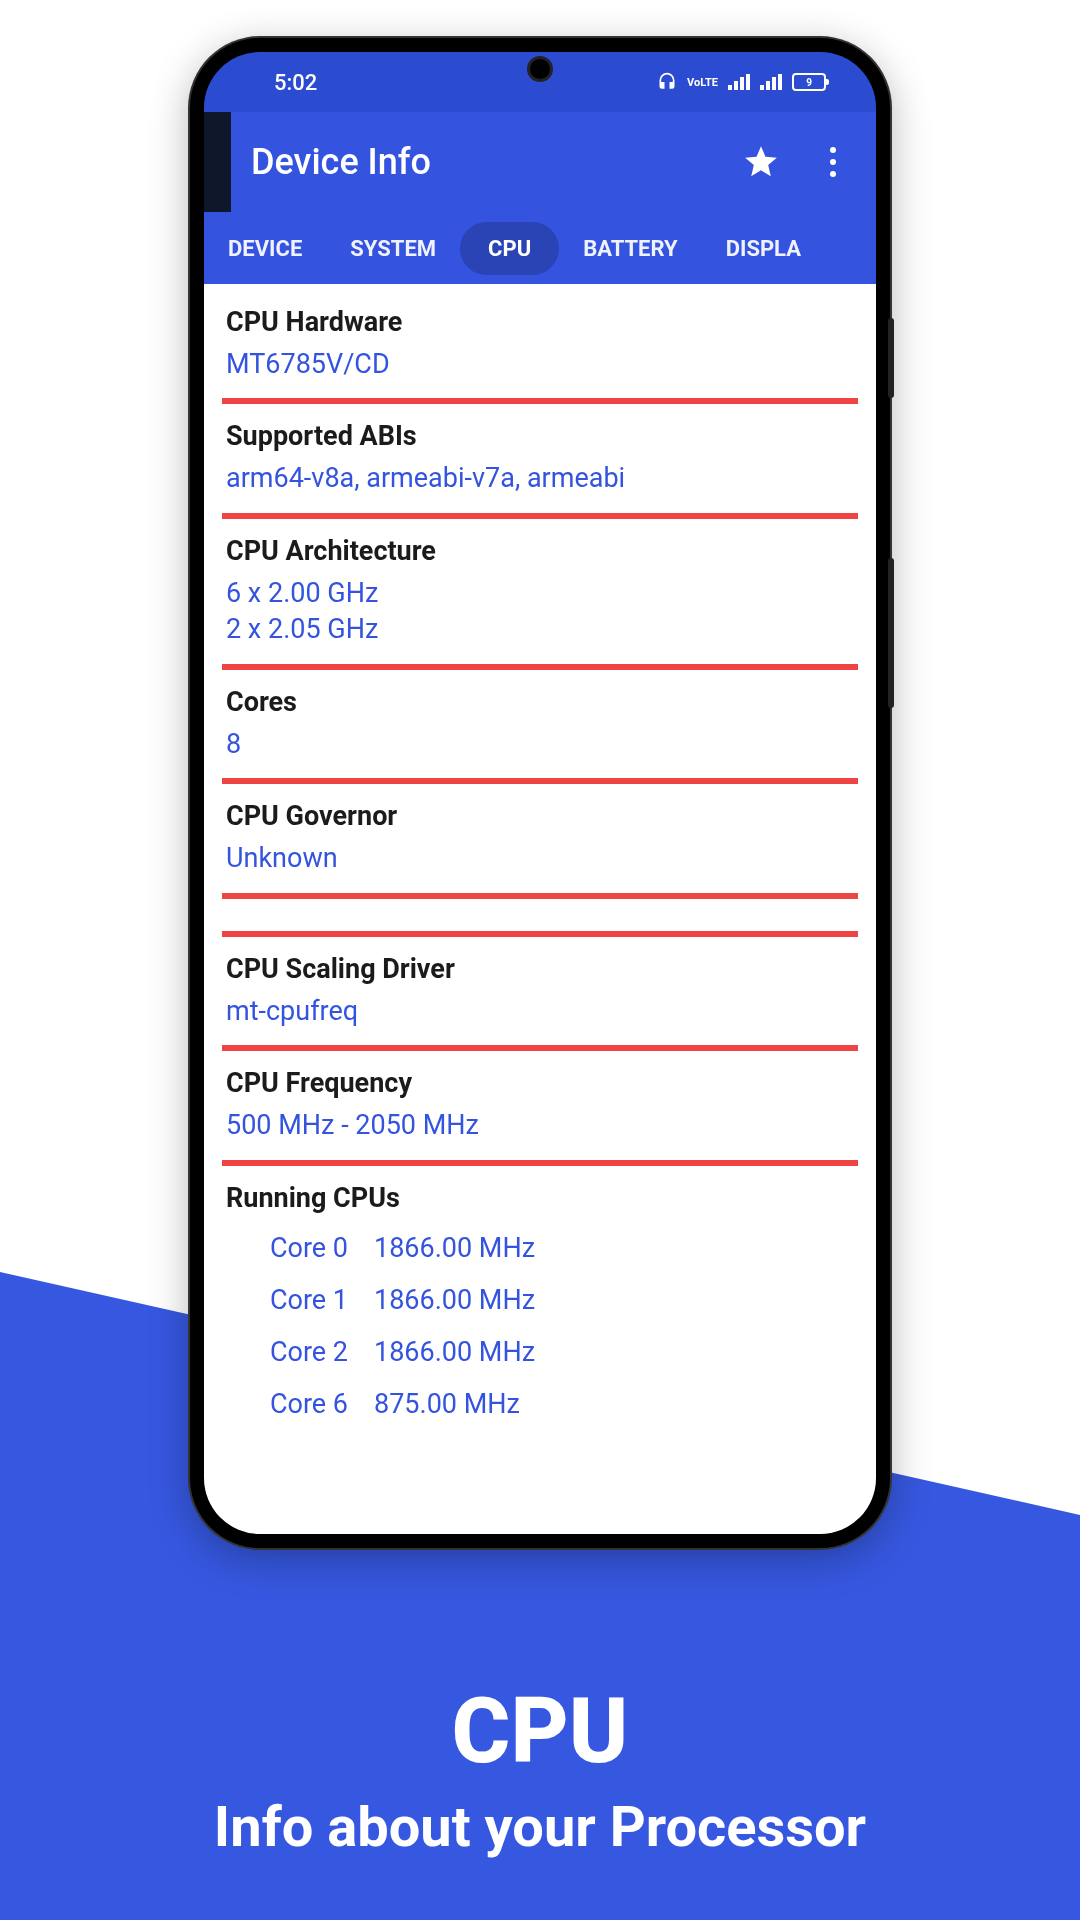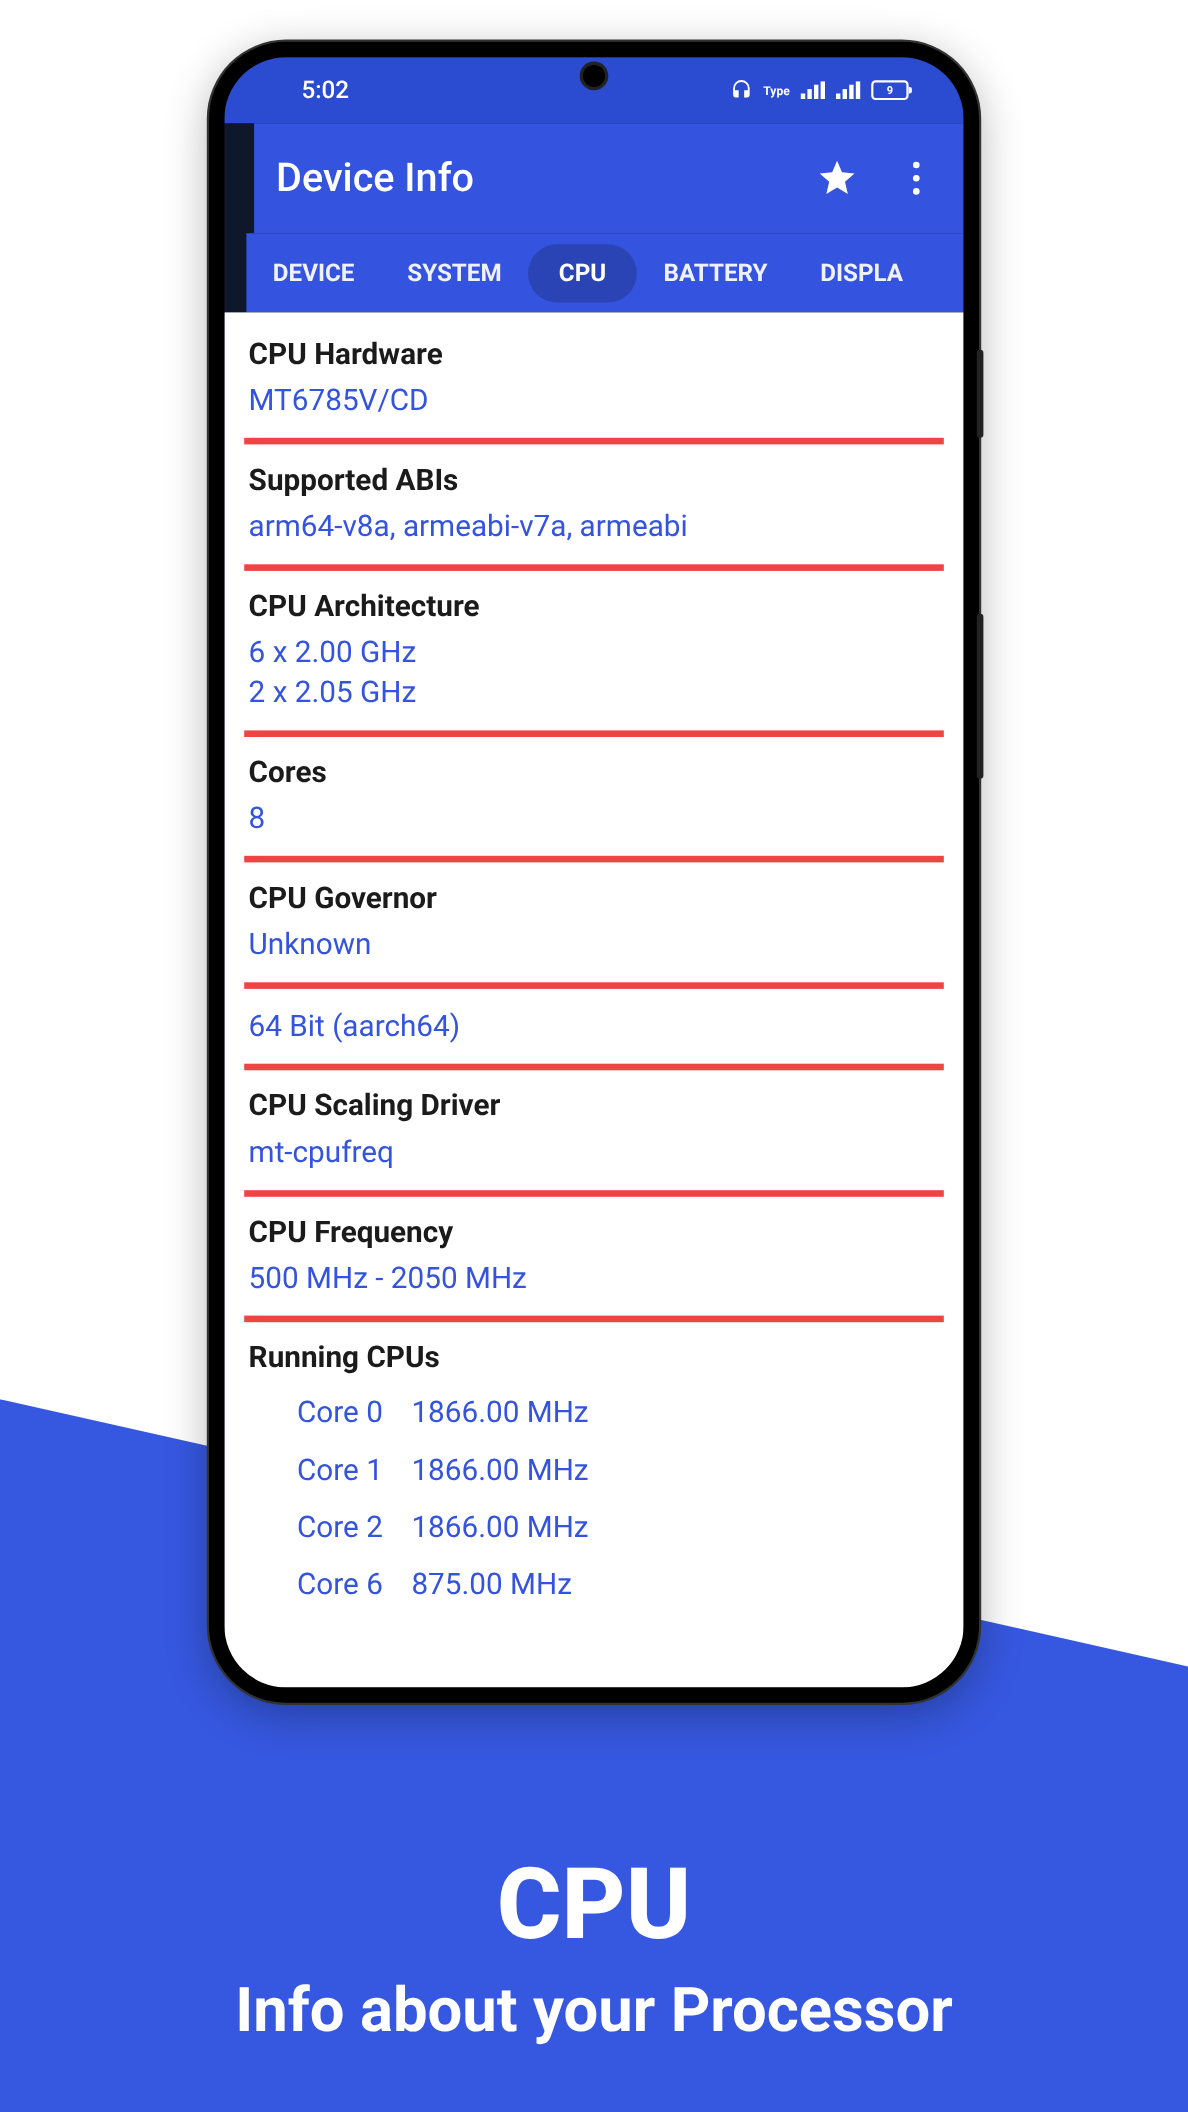--- a/index.html
+++ b/index.html
@@ -119,21 +119,20 @@
   
   .tabs {
     height: 72px;
     background: #3453df;
     display: flex;
     align-items: center;
     color: #fff;
     font-size: 22px;
     font-weight: 700;
     overflow: hidden;
-    margin-left: 20px;
   }
   .tab {
     padding: 14px 24px;
     white-space: nowrap;
     cursor: pointer;
     opacity: 0.92;
   }
   .tab.active {
     background: rgba(0,0,0,0.18);
     border-radius: 30px;
@@ -206,21 +205,21 @@
   <div class="camera-notch"></div>
 
   <div class="phone-screen">
 
     <div class="status-bar">
       <span>5:02</span>
       <div class="status-right">
         <svg viewBox="0 0 24 24">
             <path d="M12 1a9 9 0 0 0-9 9v7a3 3 0 0 0 3 3h3v-8H5v-2a7 7 0 0 1 14 0v2h-4v8h3a3 3 0 0 0 3-3v-7a9 9 0 0 0-9-9z"></path>
           </svg>
-        <span style="font-size:11px; font-weight:bold; line-height:1;">Type</span>
+        <span style="font-size:11px; font-weight:bold; line-height:1;">VoLTE</span>
         <div class="signal-bars">
           <span style="height:5px"></span>
             <span style="height:9px"></span>
             <span style="height:13px"></span>
             <span style="height:16px"></span>
         </div>
         <div class="signal-bars">
           <span style="height:5px"></span>
             <span style="height:9px"></span>
             <span style="height:13px"></span>
@@ -270,21 +269,20 @@
       </div>
       <div class="info-item">
         <div class="info-label">Cores</div>
         <div class="info-value">8</div>
       </div>
       <div class="info-item">
         <div class="info-label">CPU Governor</div>
         <div class="info-value">Unknown</div>
       </div>
       <div class="info-item">
-        <div class="info-value">64 Bit (aarch64)</div>
       </div>
       <div class="info-item">
         <div class="info-label">CPU Scaling Driver</div>
         <div class="info-value">mt-cpufreq</div>
       </div>
       <div class="info-item">
         <div class="info-label">CPU Frequency</div>
         <div class="info-value">500 MHz - 2050 MHz</div>
       </div>
       <div class="info-item">

